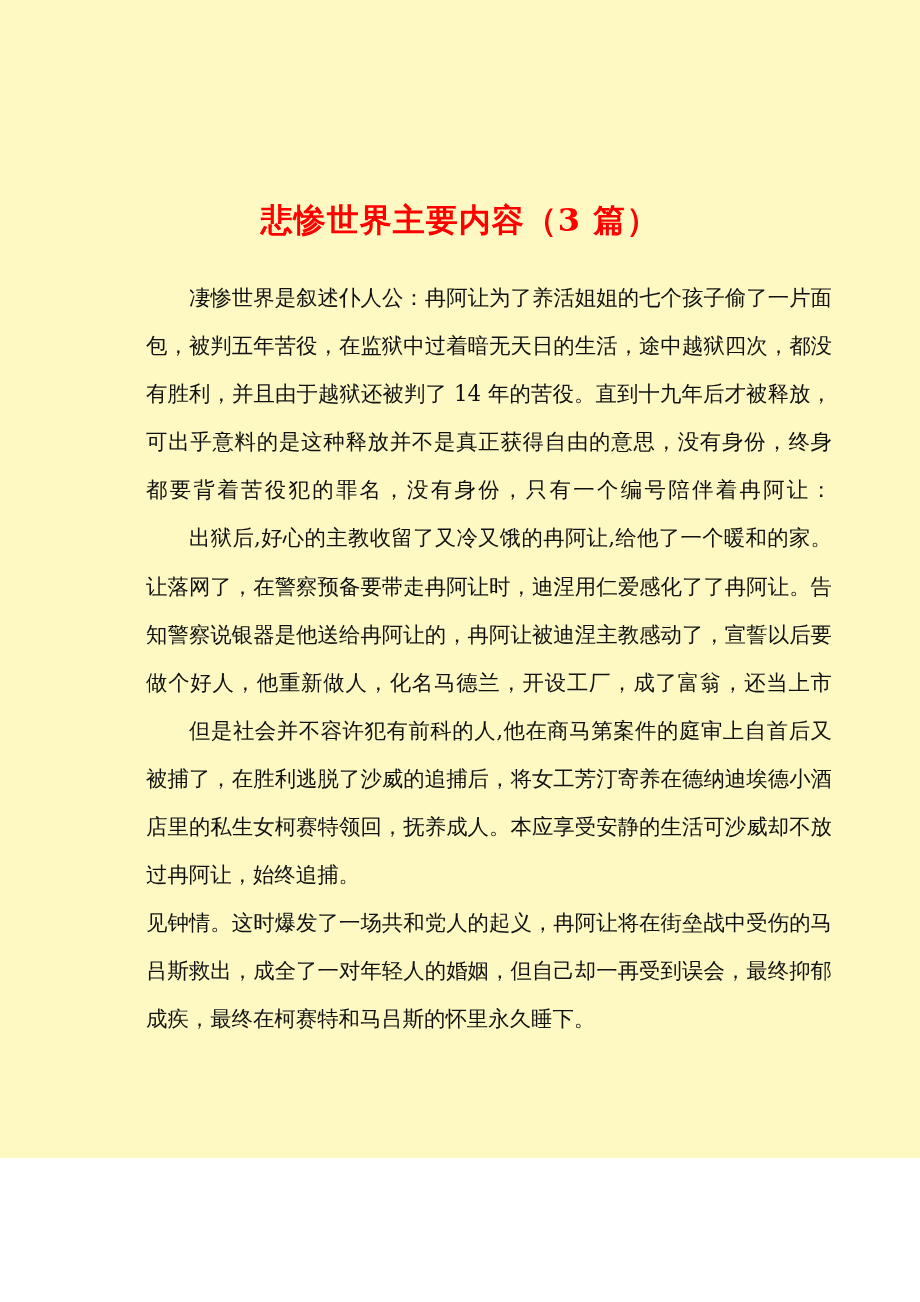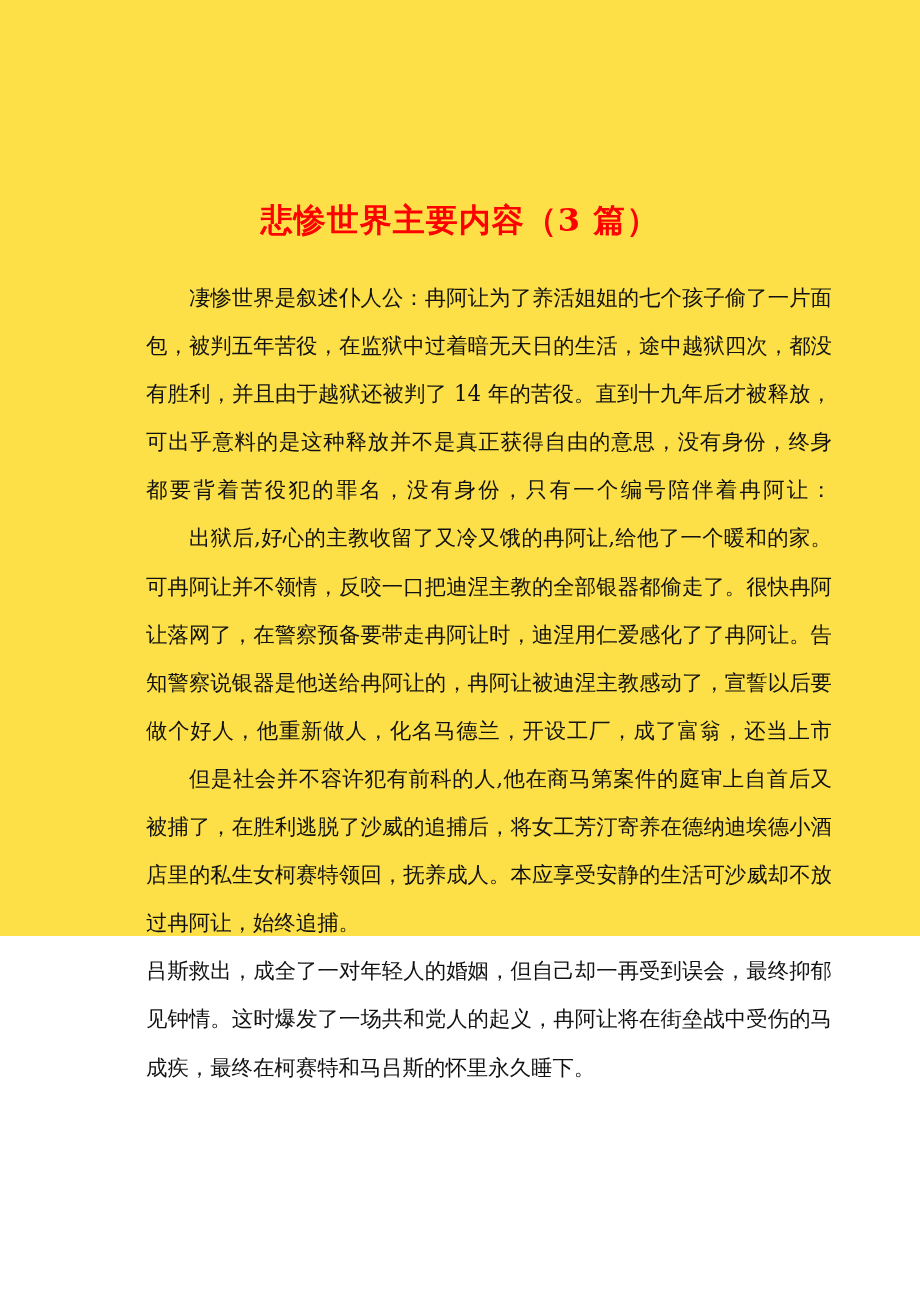--- a/index.html
+++ b/index.html
@@ -13,22 +13,22 @@
       position: relative;
       overflow: hidden;
       font-family: "DejaVu Serif", "Liberation Serif", serif;
       color: #111111;
     }
     .page {
       position: absolute;
       left: 0;
       top: 0;
       width: 920px;
-      height: 936px;
-      background: #fde047;
+      height: 1158px;
+      background: #fef9c3;
     }
     .title {
       position: absolute;
       left: 0;
       top: 198px;
       width: 920px;
       height: 44px;
       line-height: 44px;
       text-align: center;
       font-size: 32px;
@@ -72,33 +72,32 @@
     <div class="paragraph">
       <div class="line indent">凄惨世界是叙述仆人公：冉阿让为了养活姐姐的七个孩子偷了一片面</div>
       <div class="line">包，被判五年苦役，在监狱中过着暗无天日的生活，途中越狱四次，都没</div>
       <div class="line">有胜利，并且由于越狱还被判了 14 年的苦役。直到十九年后才被释放，</div>
       <div class="line">可出乎意料的是这种释放并不是真正获得自由的意思，没有身份，终身</div>
       <div class="line">都要背着苦役犯的罪名，没有身份，只有一个编号陪伴着冉阿让：24601.</div>
     </div>
 
     <div class="paragraph">
       <div class="line indent">出狱后,好心的主教收留了又冷又饿的冉阿让,给他了一个暖和的家。</div>
-      <div class="line">可冉阿让并不领情，反咬一口把迪涅主教的全部银器都偷走了。很快冉阿</div>
       <div class="line">让落网了，在警察预备要带走冉阿让时，迪涅用仁爱感化了了冉阿让。告</div>
       <div class="line">知警察说银器是他送给冉阿让的，冉阿让被迪涅主教感动了，宣誓以后要</div>
       <div class="line">做个好人，他重新做人，化名马德兰，开设工厂，成了富翁，还当上市长。</div>
     </div>
 
     <div class="paragraph">
       <div class="line indent">但是社会并不容许犯有前科的人,他在商马第案件的庭审上自首后又</div>
       <div class="line">被捕了，在胜利逃脱了沙威的追捕后，将女工芳汀寄养在德纳迪埃德小酒</div>
       <div class="line">店里的私生女柯赛特领回，抚养成人。本应享受安静的生活可沙威却不放</div>
       <div class="line last-short">过冉阿让，始终追捕。</div>
     </div>
 
     <div class="paragraph">
+      <div class="line">见钟情。这时爆发了一场共和党人的起义，冉阿让将在街垒战中受伤的马</div>
       <div class="line">吕斯救出，成全了一对年轻人的婚姻，但自己却一再受到误会，最终抑郁</div>
-      <div class="line">见钟情。这时爆发了一场共和党人的起义，冉阿让将在街垒战中受伤的马</div>
       <div class="line last-short">成疾，最终在柯赛特和马吕斯的怀里永久睡下。</div>
     </div>
 
   </div>
 </div>
 
 </body></html>

